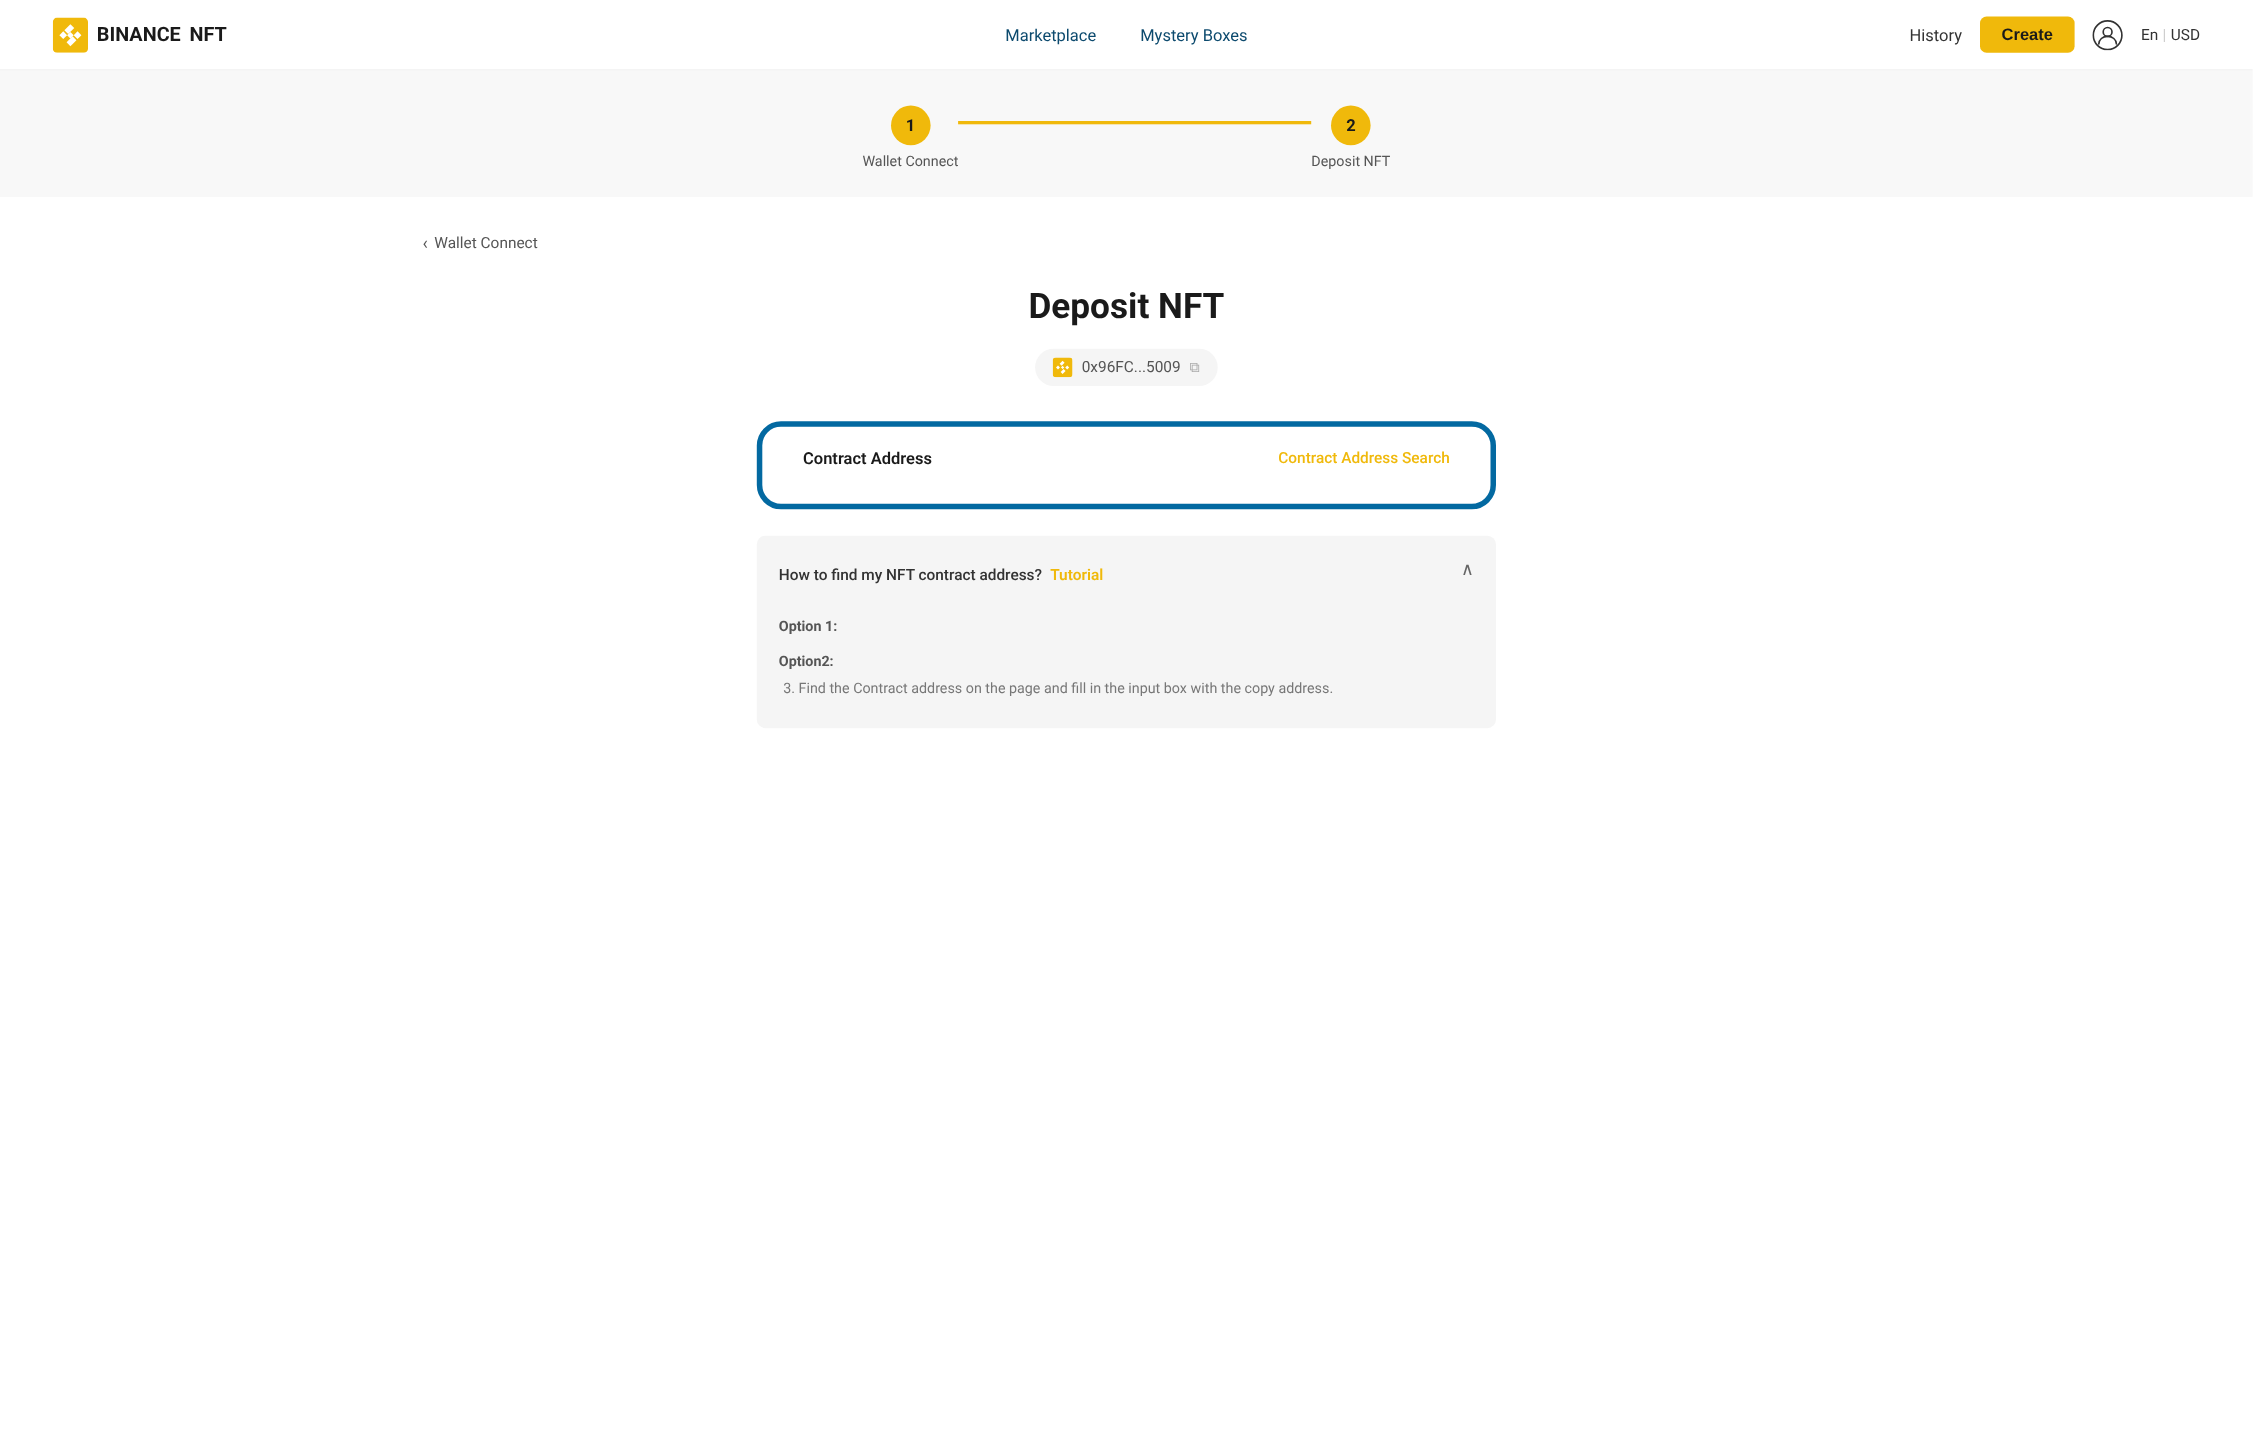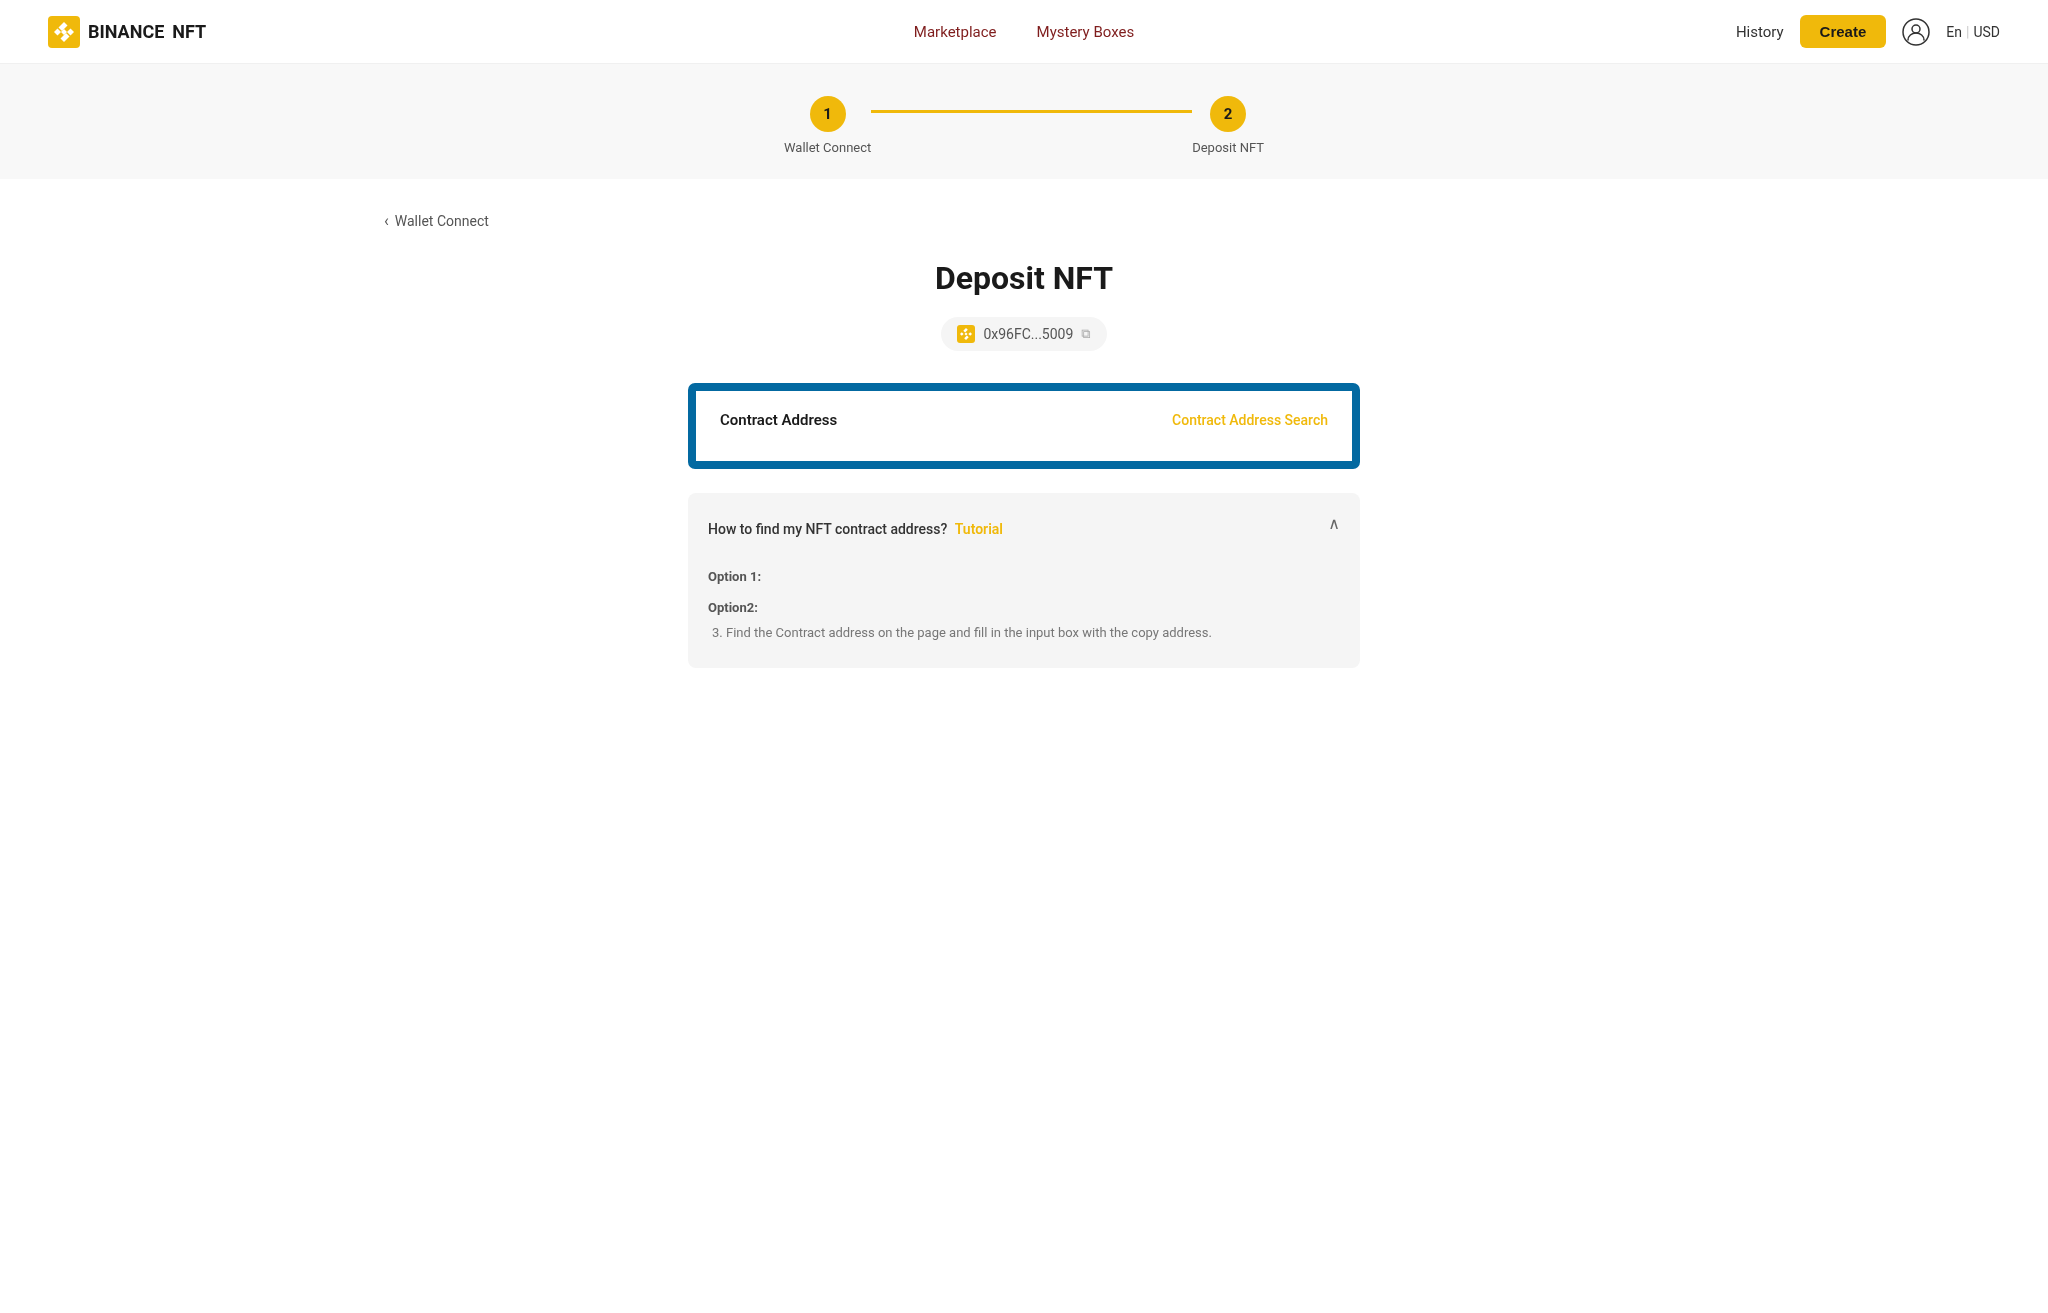--- a/index.html
+++ b/index.html
@@ -38,21 +38,21 @@
     .nav {
       display: flex;
       align-items: center;
       gap: 40px;
       position: absolute;
       left: 50%;
       transform: translateX(-50%);
     }
     .nav-item {
       font-size: 15px;
-      color: #7f1d1d;
+      color: #0c4a6e;
       cursor: pointer;
       text-decoration: none;
       text-align: center;
     }
     .header-right {
       display: flex;
       align-items: center;
       gap: 16px;
       margin-left: auto;
     }
@@ -154,23 +154,23 @@
       border-radius: 20px;
       padding: 8px 16px;
       width: fit-content;
       margin: 0 auto;
       font-size: 14px;
       color: #555;
     }
 
     
     .contract-card {
-      border: 8px solid #0369a1;
-      border-radius: 7px;
-      padding: 20px 24px;
+      border: 5px solid #0369a1;
+      border-radius: 22px;
+      padding: 20px 37px;
       margin-bottom: 24px;
     }
     .contract-card-header {
       display: flex;
       justify-content: space-between;
       align-items: center;
       margin-bottom: 12px;
     }
     .contract-label {
       font-size: 15px;

